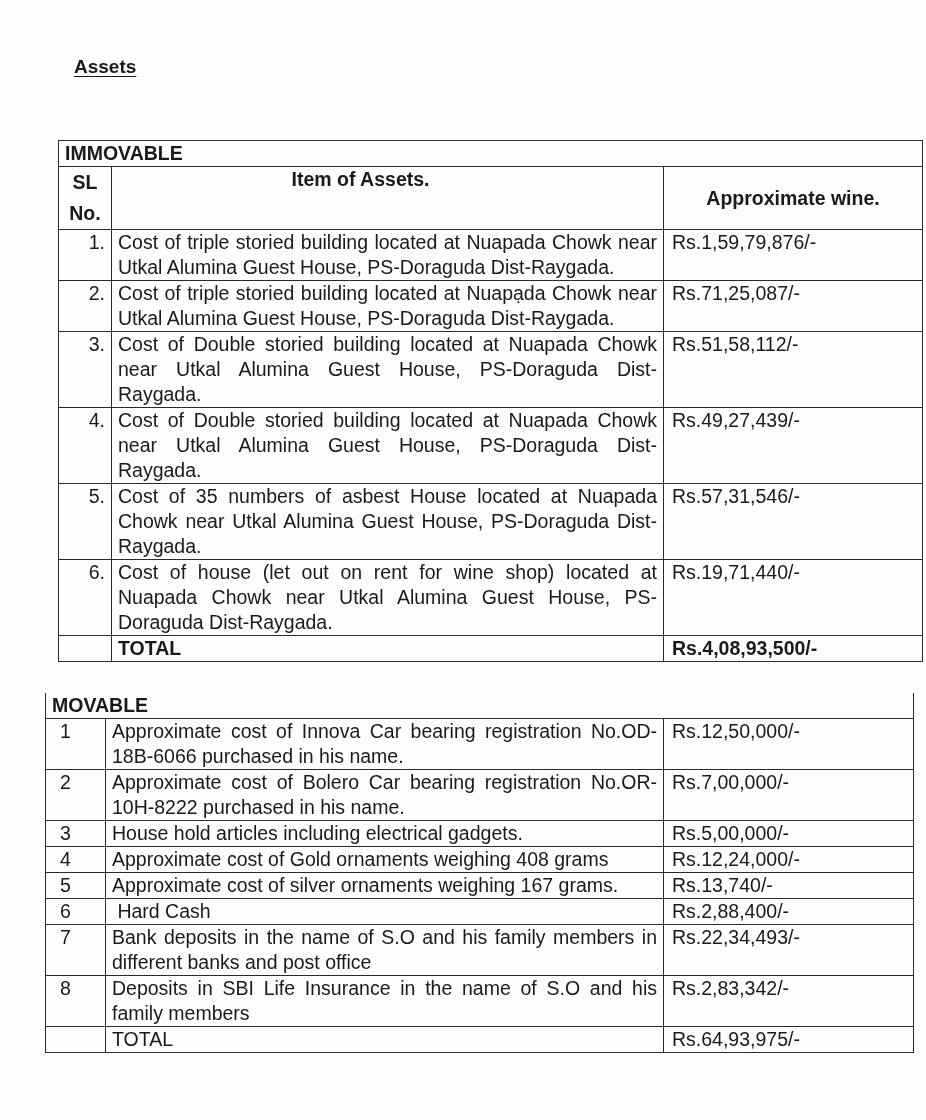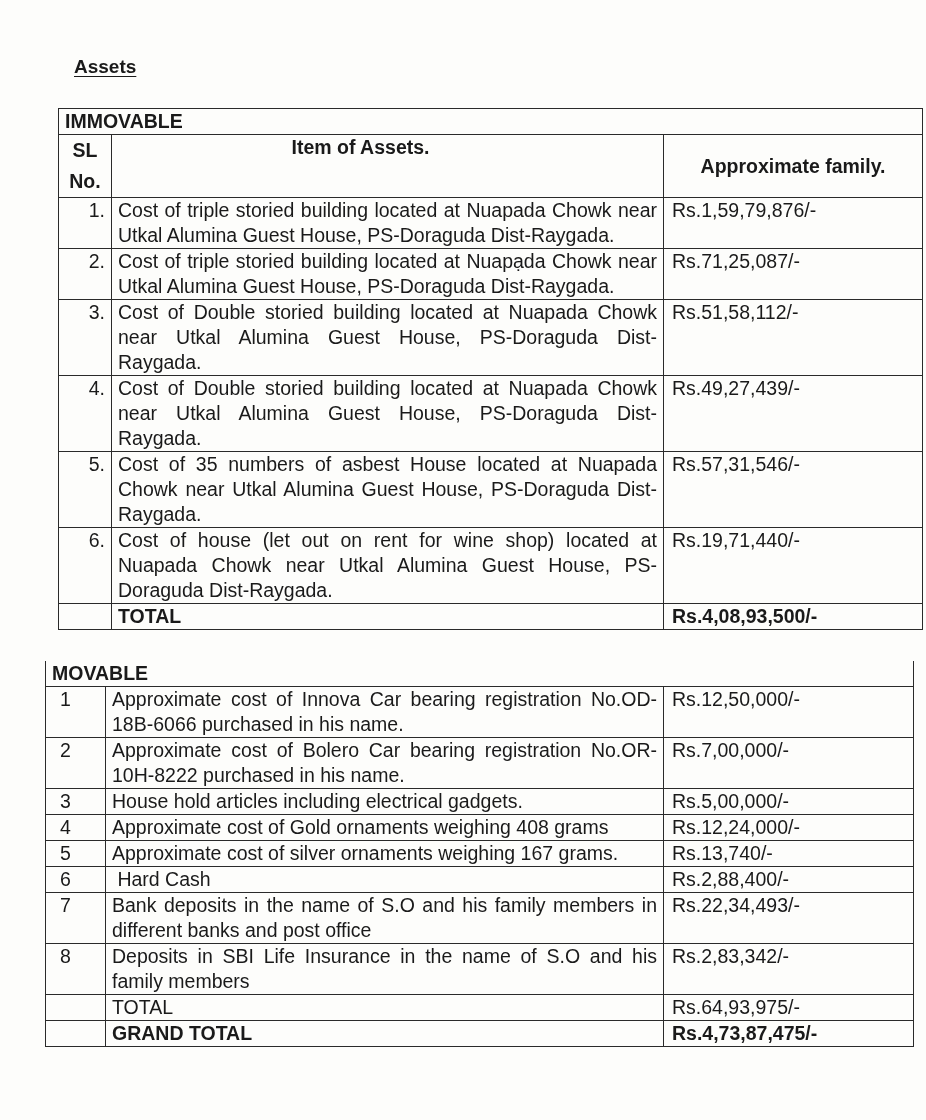--- a/index.html
+++ b/index.html
@@ -24,20 +24,21 @@
     text-decoration: underline;
     text-underline-offset: 3px;
     text-align: right;
   }
   table.assets {
     position: absolute;
     border-collapse: collapse;
     table-layout: fixed;
     font-size: 19.5px;
     line-height: 25px;
+    margin-top: 32px;
   }
   table.assets td {
     border: 1.5px solid #2a2a2a;
     padding: 0 6px;
     vertical-align: top;
   }
   #imm-table {
     left: 58px;
     top: 108px;
     width: 864px;
@@ -98,21 +99,21 @@
     <col style="width:552px">
     <col style="width:259px">
   </colgroup>
   <tbody>
       <tr class="section-row">
     <td colspan="3">IMMOVABLE</td>
   </tr>
   <tr>
     <td class="hdr-sl" style="line-height:31px;"><span>SL No.</span></td>
     <td class="hdr-item">Item of Assets.</td>
-    <td class="hdr-cost">Approximate family.</td>
+    <td class="hdr-cost">Approximate wine.</td>
   </tr>
   <tr>
     <td class="sl-cell">1.</td>
     <td class="desc-cell">Cost of triple storied building located at Nuapada Chowk near Utkal Alumina Guest House, PS-Doraguda Dist-Raygada.</td>
     <td class="cost-cell">Rs.1,59,79,876/-</td>
   </tr>
   <tr>
     <td class="sl-cell">2.</td>
     <td class="desc-cell">Cost of triple storied building located at Nuapạda Chowk near Utkal Alumina Guest House, PS-Doraguda Dist-Raygada.</td>
     <td class="cost-cell">Rs.71,25,087/-</td>
@@ -193,19 +194,14 @@
   <tr>
     <td class="sl-cell">8</td>
     <td class="desc-cell">Deposits in SBI Life Insurance in the name of S.O and his family members</td>
     <td class="cost-cell">Rs.2,83,342/-</td>
   </tr>
   <tr>
     <td></td>
     <td class="total-label">TOTAL</td>
     <td class="cost-cell">Rs.64,93,975/-</td>
   </tr>
-  <tr>
-    <td></td>
-    <td class="total-label bold">GRAND TOTAL</td>
-    <td class="cost-cell bold">Rs.4,73,87,475/-</td>
-  </tr>
 </tbody>
   </table>
 
 </body></html>

